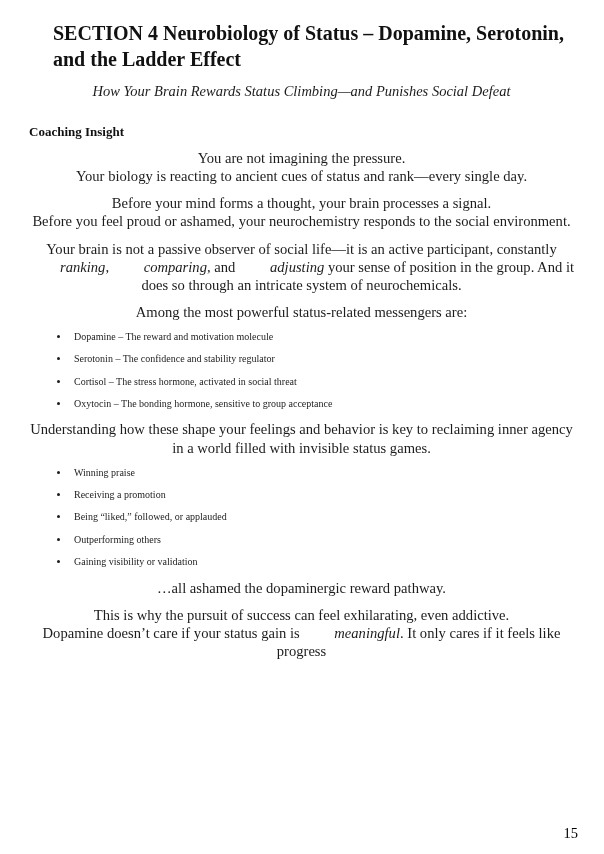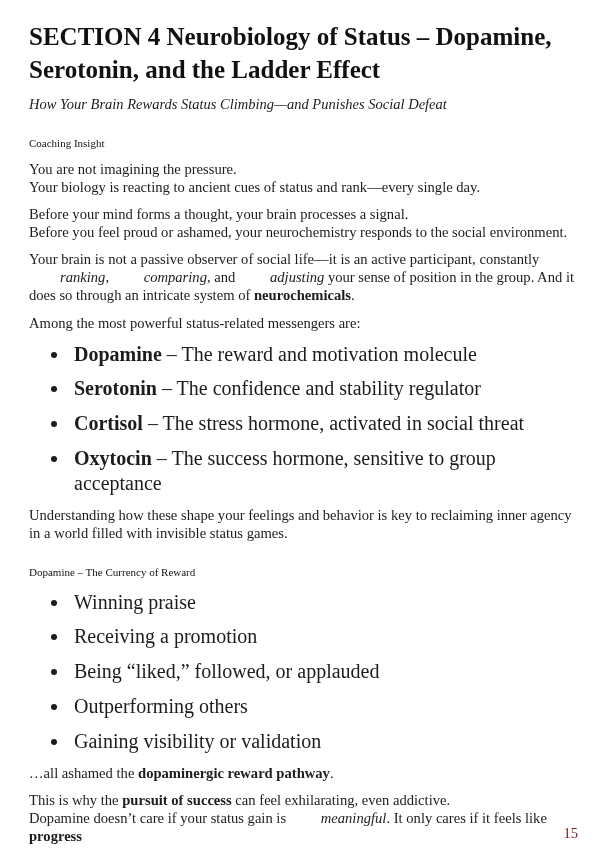--- a/index.html
+++ b/index.html
@@ -11,89 +11,90 @@
     overflow: hidden;
   }
   .page {
     position: relative;
     width: 604px;
     height: 854px;
     padding: 20px 30px 0 29px;
     background: #ffffff;
   }
   h1 {
-    font-size: 25px;
+    font-size: 20px;
     font-weight: bold;
     line-height: 1.32;
     color: #111111;
     max-width: 540px;
     margin-bottom: 7px;
+    margin-left: 24px;
   }
   .subtitle {
     font-style: italic;
     font-size: 14.5px;
     line-height: 1.25;
     margin-bottom: 6px;
   }
   h2 {
-    font-size: 11px;
-    font-weight: normal;
+    font-size: 13px;
+    font-weight: bold;
     color: #111111;
     margin-top: 24px;
     margin-bottom: 9px;
     line-height: 1.25;
   }
   p {
     font-size: 14.6px;
     line-height: 1.24;
     margin: 9px 0;
     max-width: 547px;
+    text-align: center;
   }
   ul {
     margin: 10px 0 10px 0;
     padding-left: 41px;
     list-style: disc;
   }
   li {
-    font-size: 20px;
+    font-size: 10px;
     line-height: 1.24;
     margin-bottom: 10px;
     padding-left: 4px;
     max-width: 500px;
   }
-  strong { font-weight: bold; }
+  strong { font-weight: normal; }
   em { font-style: italic; margin-left: 31px; }
   .page-number {
     position: absolute;
     right: 26px;
     bottom: 12px;
     font-size: 14.5px;
-    color: #7f1d1d;
+    color: #000000;
   }
 </style>
 </head>
 <body>
 
 <div class="page">
   <h1>SECTION 4 Neurobiology of Status – Dopamine, Serotonin, and the Ladder Effect</h1>
   <p class="subtitle">How Your Brain Rewards Status Climbing—and Punishes Social Defeat</p>
   <div id="doc-body">
       <h2>Coaching Insight</h2>
       <p><span>You are not imagining the pressure.</span><br><span>Your biology is reacting to ancient cues of status and rank—every single day.</span></p>
       <p><span>Before your mind forms a thought, your brain processes a signal.</span><br><span>Before you feel proud or ashamed, your neurochemistry responds to the social environment.</span></p>
       <p><span>Your brain is not a passive observer of social life—it is an active participant, constantly </span><em>ranking</em><span>, </span><em>comparing</em><span>, and </span><em>adjusting</em><span> your sense of position in the group. And it does so through an intricate system of </span><strong>neurochemicals</strong><span>.</span></p>
       <p><span>Among the most powerful status-related messengers are:</span></p>
       <ul>
         <li><strong>Dopamine</strong><span> – The reward and motivation molecule</span></li>
         <li><strong>Serotonin</strong><span> – The confidence and stability regulator</span></li>
         <li><strong>Cortisol</strong><span> – The stress hormone, activated in social threat</span></li>
-        <li><strong>Oxytocin</strong><span> – The success hormone, sensitive to group acceptance</span></li>
+        <li><strong>Oxytocin</strong><span> – The bonding hormone, sensitive to group acceptance</span></li>
       </ul>
       <p><span>Understanding how these shape your feelings and behavior is key to reclaiming inner agency in a world filled with invisible status games.</span></p>
-      <h2>Dopamine – The Currency of Reward</h2>
       <ul>
         <li><span>Winning praise</span></li>
         <li><span>Receiving a promotion</span></li>
         <li><span>Being “liked,” followed, or applauded</span></li>
         <li><span>Outperforming others</span></li>
         <li><span>Gaining visibility or validation</span></li>
       </ul>
       <p><span>…all ashamed the </span><strong>dopaminergic reward pathway</strong><span>.</span></p>
       <p><span>This is why the </span><strong>pursuit of success</strong><span> can feel exhilarating, even addictive.</span><br><span>Dopamine doesn’t care if your status gain is </span><em>meaningful</em><span>. It only cares if it feels like </span><strong>progress</strong></p>
     </div>

